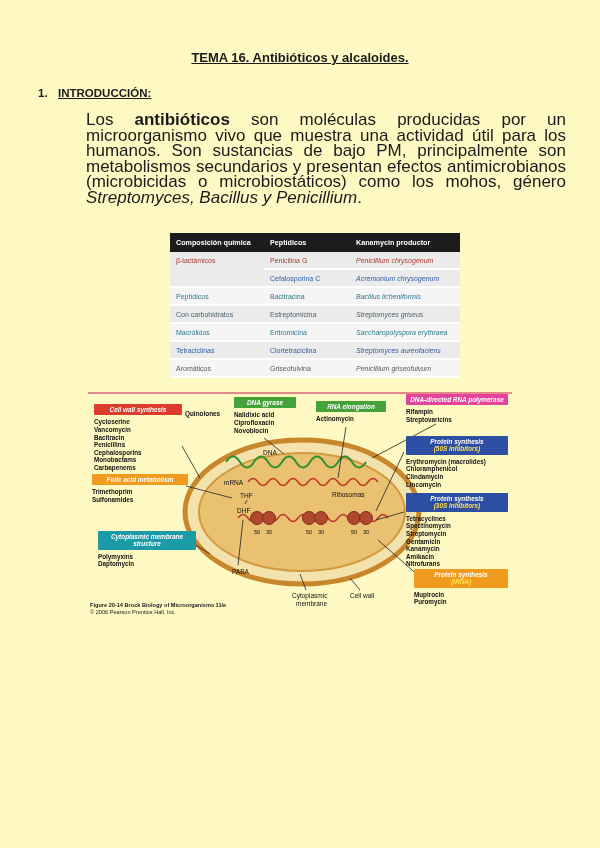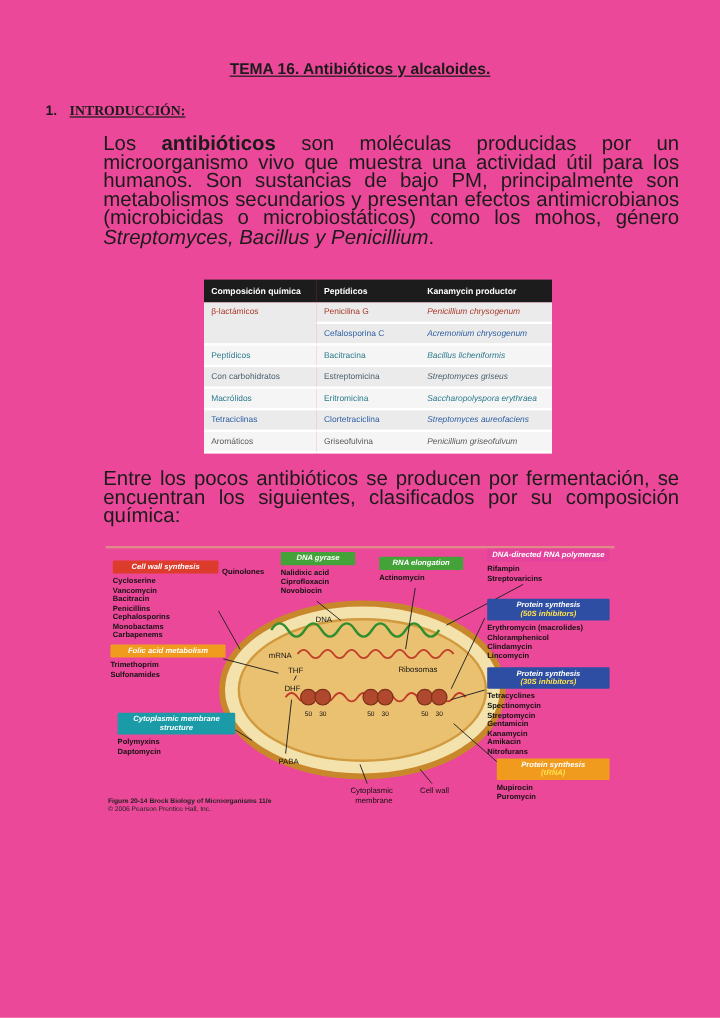--- a/index.html
+++ b/index.html
@@ -1,21 +1,21 @@
 <!DOCTYPE html>
 <html><head>
 <meta charset="utf-8">
 <style>
   html,body{margin:0;padding:0;}
   body{background:#ffffff;}
-  .page{position:relative;width:600px;height:848px;background:#ec4899;font-family:"Liberation Sans",sans-serif;color:#1b1b1b;overflow:hidden;}
+  .page{position:relative;width:600px;height:848px;background:#fef9c3;font-family:"Liberation Sans",sans-serif;color:#1b1b1b;overflow:hidden;}
   .title{padding-top:50px;text-align:center;font-size:13px;font-weight:bold;text-decoration:underline;}
   .sect{margin:22px 0 0 38px;font-size:11.5px;font-weight:bold;}
   .sect .num{display:inline-block;width:20px;}
-  .sect .txt{text-decoration:underline;font-family:Liberation Serif, serif;}
+  .sect .txt{text-decoration:underline;}
   .content{width:480px;margin-left:86px;}
   .para{margin-top:13px;font-size:17px;line-height:15.5px;text-align:justify;}
   
   .abx-table{margin:28px 0 0 84px;border-collapse:collapse;table-layout:fixed;width:290px;font-size:7px;}
   .abx-table th{background:#1c1c1c;color:#fff;text-align:left;font-size:7.2px;padding:5px 6px;font-weight:bold;}
   .abx-table td{padding:4.5px 6px;border-bottom:2px solid #fff;vertical-align:top;}
   tr.shade-a td{background:#ebebeb;}
   tr.shade-b td{background:#f5f5f5;}
   .org{font-style:italic;}
   .t-red{color:#a93a2c}.t-blue{color:#2e5fa3}.t-teal{color:#2b7a8c}.t-slate{color:#4a5f6d}.t-gray{color:#5a5a5a}
@@ -94,21 +94,20 @@
         </tr>
         <tr class="shade-b">
           <td class="t-gray">Aromáticos</td>
           <td class="t-gray">Griseofulvina</td>
           <td class="t-gray org">Penicillium griseofulvum</td>
         </tr>
       </tbody>
     </table>
 
 
-    <p class="para">Entre los pocos antibióticos se producen por fermentación, se encuentran los siguientes, clasificados por su composición química:</p>
 
     <div class="diagram">
       <div class="topline"></div>
 
       <svg class="dg-svg" width="424" height="230" viewBox="0 0 424 230">
         <ellipse cx="214" cy="118" rx="117" ry="72" fill="#f3e2ac" stroke="#c9872b" stroke-width="5"></ellipse>
         <ellipse cx="214" cy="118" rx="103" ry="59" fill="#eac170" stroke="#d19a3f" stroke-width="2"></ellipse>
 
         <path d="M138 68 q7 -11 14 0 t14 0 t14 0 t14 0 t14 0 t14 0 t14 0 t14 0 t14 0 t14 0" fill="none" stroke="#2f8f2f" stroke-width="2"></path>
         <path d="M160 88 q5 -7 10 0 t10 0 t10 0 t10 0 t10 0 t10 0 t10 0 t10 0 t10 0 t10 0 t10 0 t10 0 t10 0" fill="none" stroke="#c23b2a" stroke-width="1.5"></path>

